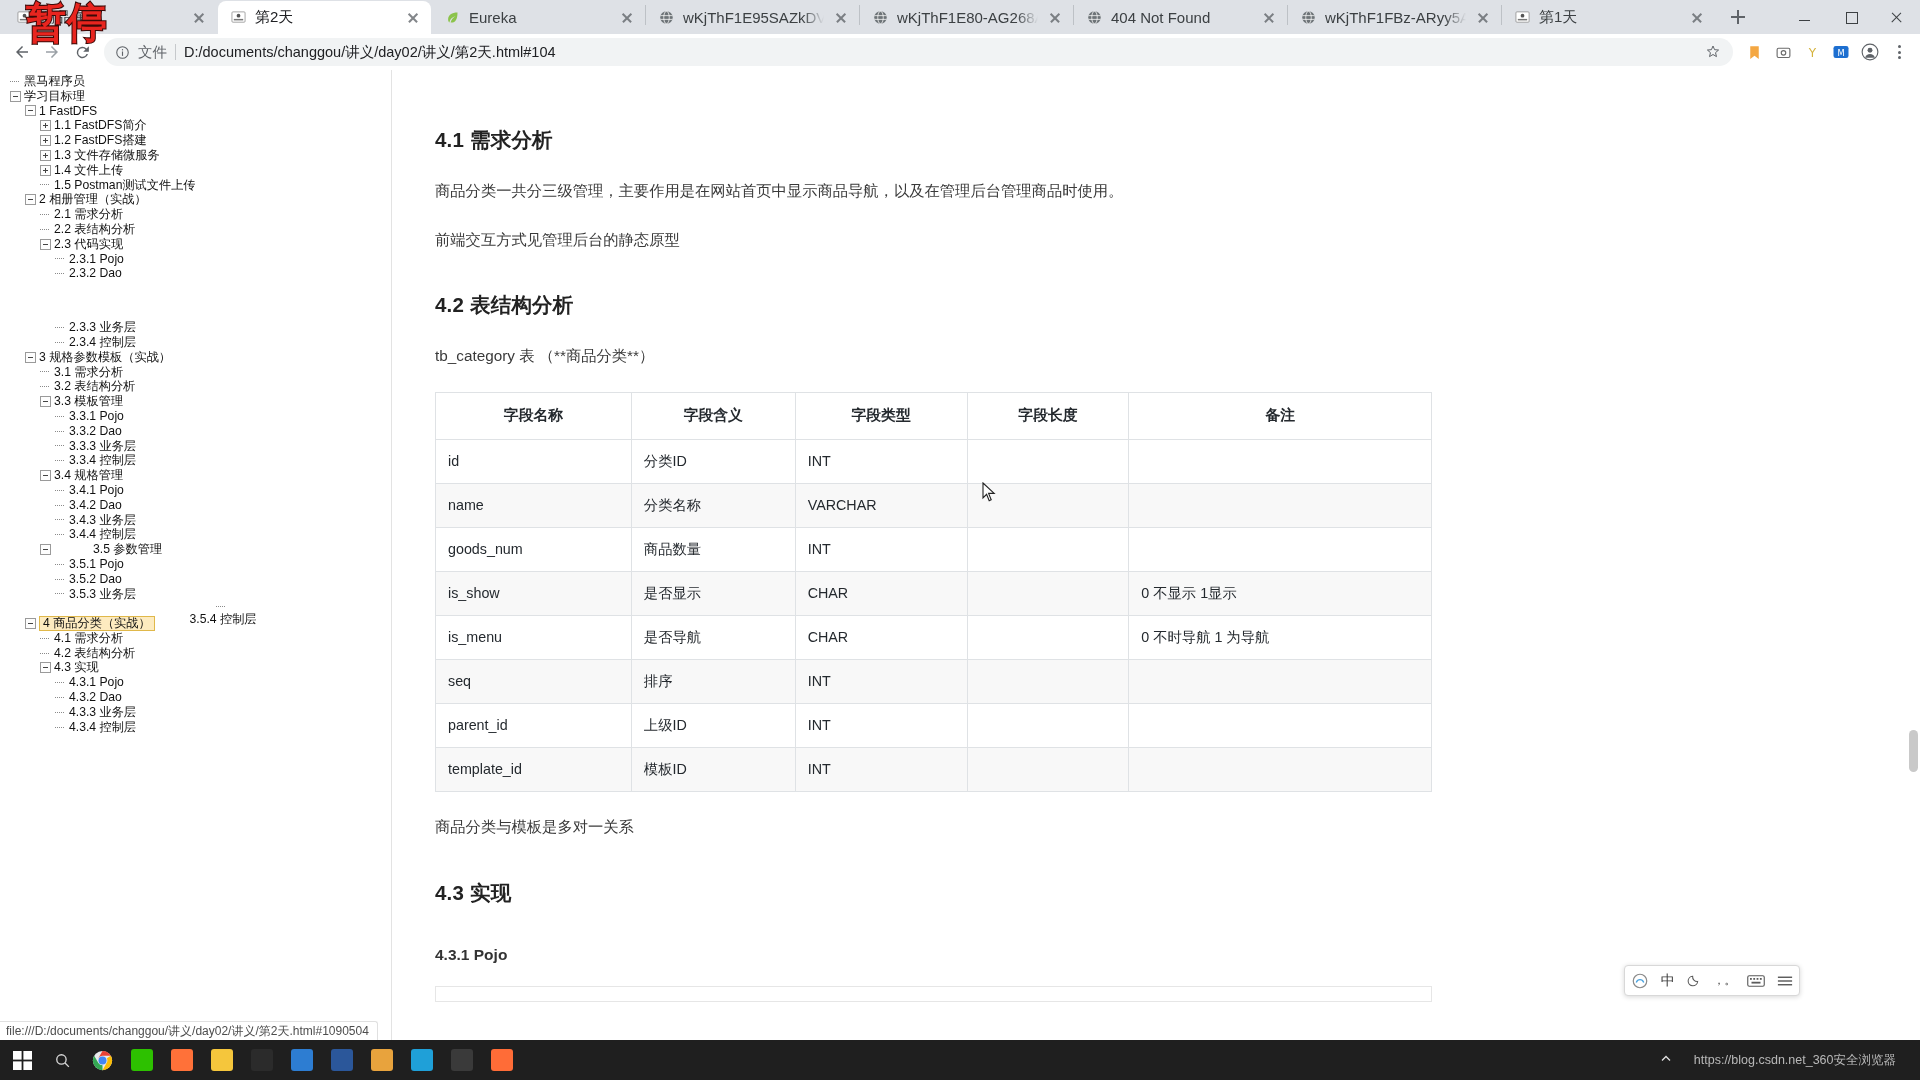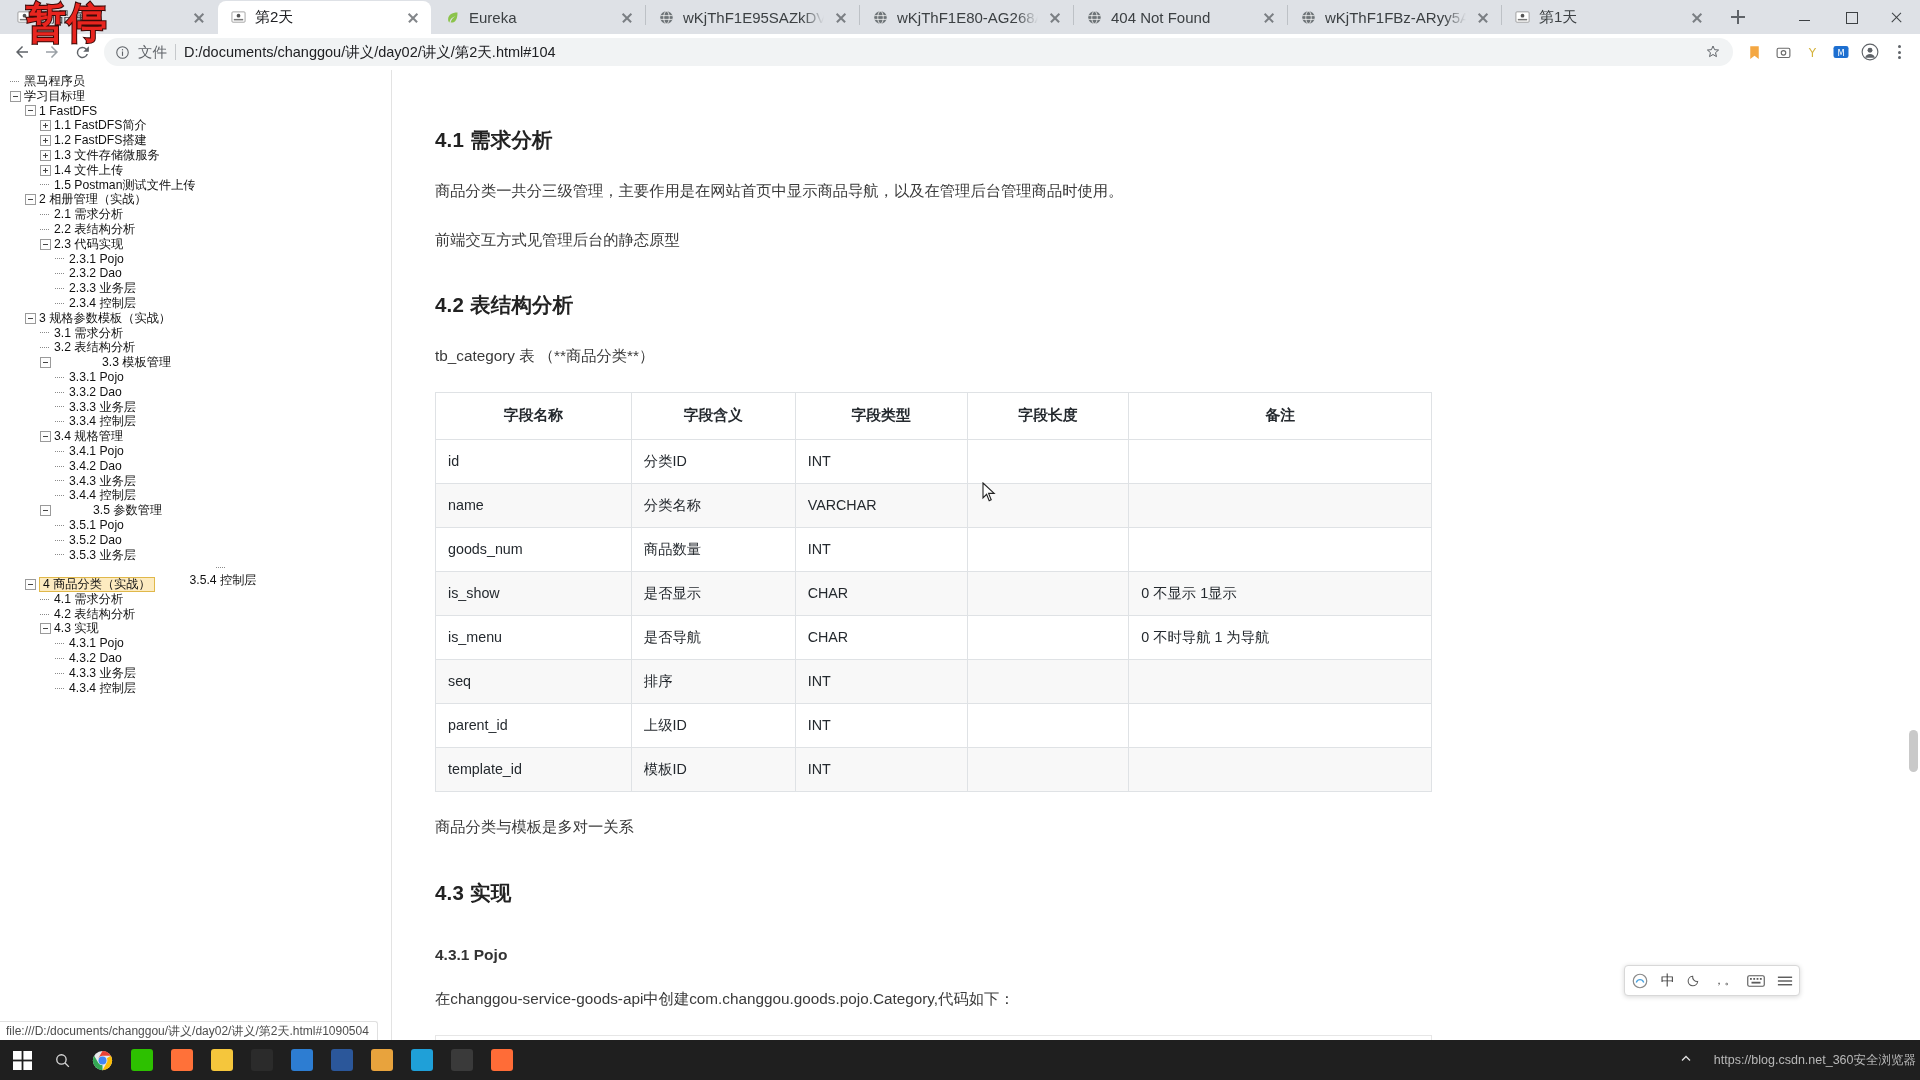--- a/index.html
+++ b/index.html
@@ -165,21 +165,21 @@
   }
   .imebar .ime-item { flex:1 1 auto; height:31px; display:flex; align-items:center; justify-content:center; color:#3a3a3a; font-size:14px; }
 
   
   .taskbar {
     height: 40px; flex: 0 0 40px; background:#1f1f1f; display:flex; align-items:center;
     padding-left: 2px; position:relative;
   }
   .tb-item { width: 40px; height:40px; display:flex; align-items:center; justify-content:center; }
   .tb-item .sq { width:22px; height:22px; border-radius:3px; display:block;}
-  .tray { position:absolute; right:0; height:40px; display:flex; align-items:center; gap:22px; padding-right: 4px; color:#e8e8e8; font-size:12px;}
+  .tray { position:absolute; right:0; height:40px; display:flex; align-items:center; gap:22px; padding-right: 24px; color:#e8e8e8; font-size:12px;}
   .watermark-br { color:#c8c8c8; font-size:12.5px; white-space:nowrap; opacity:.9;}
 
   
   .pause-stamp {
     position:absolute; left: 26px; top: 2px; z-index: 60;
     font-size: 40px; font-weight: 700; color:#e8251f;
     font-family:"DejaVu Sans","Liberation Sans", sans-serif;
     letter-spacing: 1px;
     -webkit-text-stroke: 2px #3a0a08;
     paint-order: stroke fill;
@@ -420,41 +420,41 @@
             <span class="label">2.3 代码实现</span>
           </div>
           <div class="node" style="padding-left: 49px;">
             <span class="handle none"></span>
             <span class="label">2.3.1 Pojo</span>
           </div>
           <div class="node" style="padding-left: 49px;">
             <span class="handle none"></span>
             <span class="label">2.3.2 Dao</span>
           </div>
-          <div class="node" style="padding-left: 49px;">
+          <div class="node" style="padding-left: 49px; margin-top: 39px;">
             <span class="handle none"></span>
             <span class="label">2.3.3 业务层</span>
           </div>
           <div class="node" style="padding-left: 49px;">
             <span class="handle none"></span>
             <span class="label">2.3.4 控制层</span>
           </div>
           <div class="node" style="padding-left: 19px;">
             <span class="handle minus"></span>
             <span class="label">3 规格参数模板（实战）</span>
           </div>
           <div class="node" style="padding-left: 34px;">
             <span class="handle none"></span>
             <span class="label">3.1 需求分析</span>
           </div>
           <div class="node" style="padding-left: 34px;">
             <span class="handle none"></span>
             <span class="label">3.2 表结构分析</span>
           </div>
-          <div class="node" style="padding-left: 34px; gap: 48px;">
+          <div class="node" style="padding-left: 34px;">
             <span class="handle minus"></span>
             <span class="label">3.3 模板管理</span>
           </div>
           <div class="node" style="padding-left: 49px;">
             <span class="handle none"></span>
             <span class="label">3.3.1 Pojo</span>
           </div>
           <div class="node" style="padding-left: 49px;">
             <span class="handle none"></span>
             <span class="label">3.3.2 Dao</span>
@@ -619,21 +619,20 @@
                 <td></td>
                 <td></td>
               </tr>
             </tbody>
         </table>
 
         <p>商品分类与模板是多对一关系</p>
 
         <h2 class="spaced">4.3 实现</h2>
         <h3>4.3.1 Pojo</h3>
-        <p>在changgou-service-goods-api中创建com.changgou.goods.pojo.Category,代码如下：</p>
 
         <div class="codeblock">
           <div class="gutter" id="code-gutter"></div>
           <div class="code" id="code-body"></div>
         </div>
       </div>
 
       <div class="cursor" style="left:590px; top:412px;">
         <svg width="14" height="20" viewBox="0 0 14 20">
             <path d="M1 1l11.2 10.4H6.6l2.6 6.4-2 .9-2.6-6.4L1 16z" fill="#fff" stroke="#222" stroke-width="1.1"></path>

